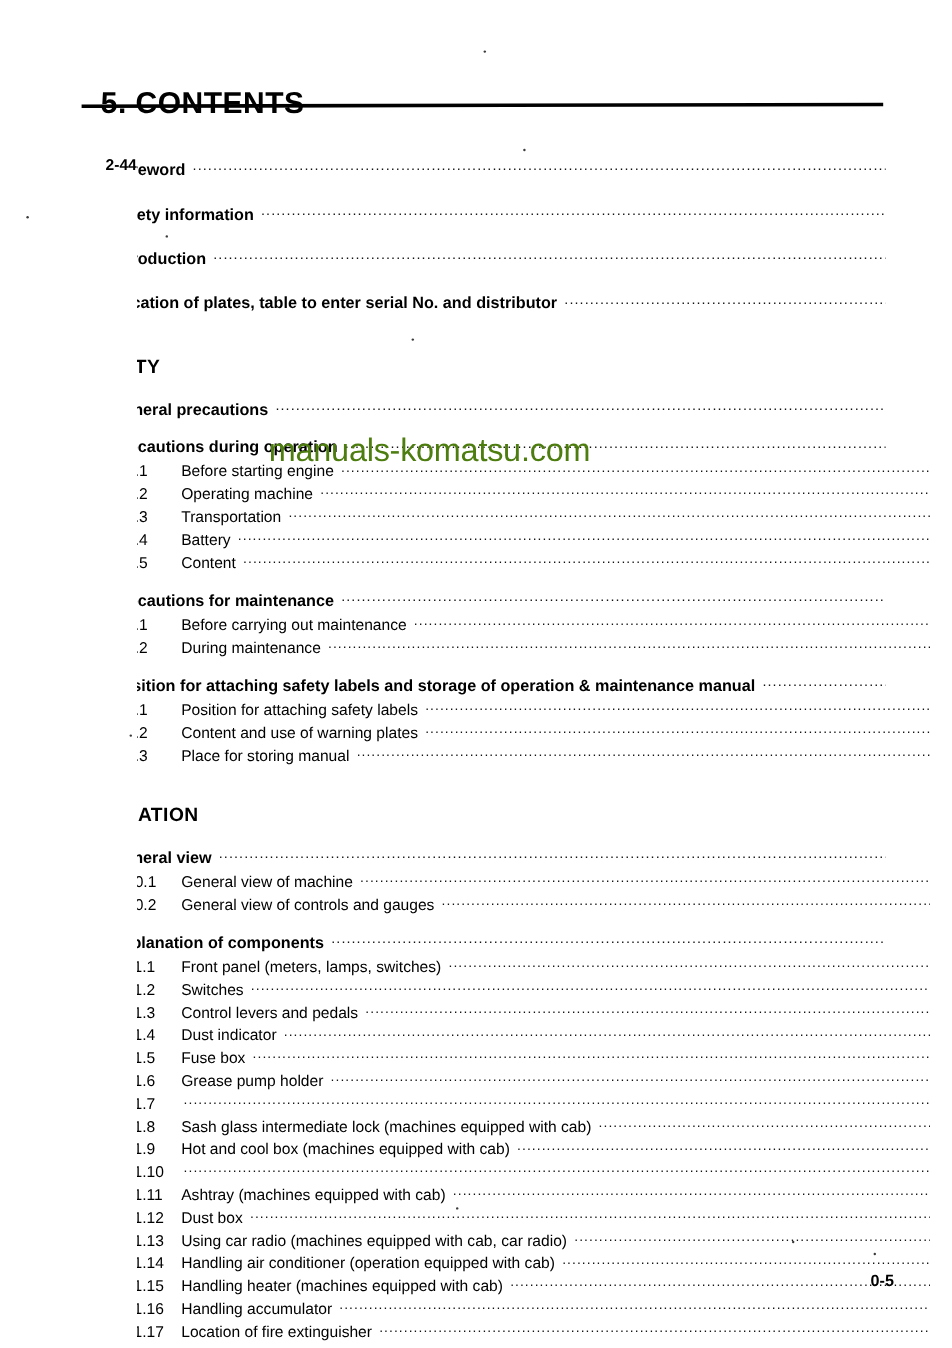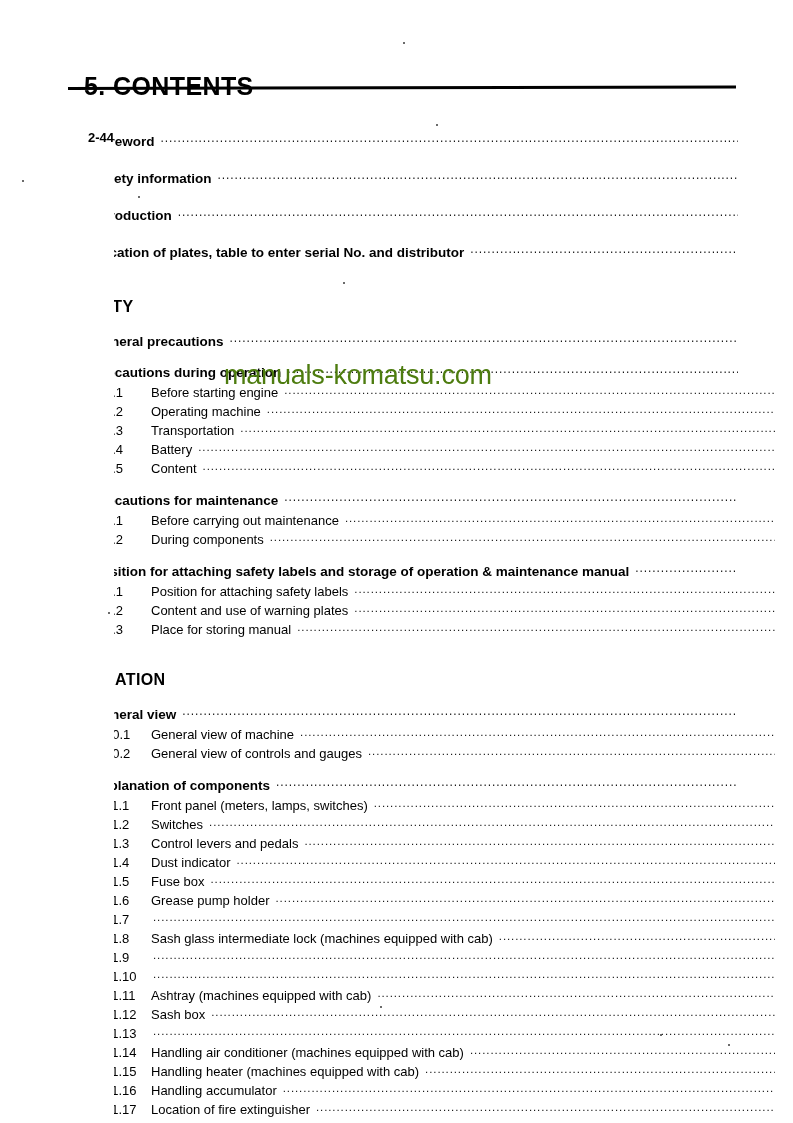--- a/index.html
+++ b/index.html
@@ -250,21 +250,21 @@
           <span class="page">1-17</span>
         </div>
         <div class="row lvl2" style="margin-top: 0px; padding-left: 37px;">
           <span class="num" style="width: 46px; display: inline-block; flex: 0 0 46px;">8.1</span>
           <span class="label">Before carrying out maintenance</span>
           <span class="leader"></span>
           <span class="page">1-17</span>
         </div>
         <div class="row lvl2" style="margin-top: 0px; padding-left: 37px;">
           <span class="num" style="width: 46px; display: inline-block; flex: 0 0 46px;">8.2</span>
-          <span class="label">During components</span>
+          <span class="label">During maintenance</span>
           <span class="leader"></span>
           <span class="page">1-19</span>
         </div>
         <div class="row lvl1" style="margin-top: 13px; margin-bottom: 1px;">
           <span class="num">9.</span>
           <span class="label">Position for attaching safety labels and storage of operation &amp; maintenance manual</span>
           <span class="leader"></span>
           <span class="page">1-24</span>
         </div>
         <div class="row lvl2" style="margin-top: 0px; padding-left: 37px;">
@@ -354,48 +354,50 @@
           <span class="page">2-32</span>
         </div>
         <div class="row lvl2" style="margin-top: 0px; padding-left: 37px;">
           <span class="num" style="width: 46px; display: inline-block; flex: 0 0 46px;">11.8</span>
           <span class="label">Sash glass intermediate lock (machines equipped with cab)</span>
           <span class="leader"></span>
           <span class="page">2-32</span>
         </div>
         <div class="row lvl2" style="margin-top: 0px; padding-left: 37px;">
           <span class="num" style="width: 46px; display: inline-block; flex: 0 0 46px;">11.9</span>
+          <span class="label">Hot and cool box (machines equipped with cab)</span>
           <span class="leader"></span>
           <span class="page">2-32</span>
         </div>
         <div class="row lvl2" style="margin-top: 0px; padding-left: 37px;">
           <span class="num" style="width: 46px; display: inline-block; flex: 0 0 46px;">11.10</span>
           <span class="leader"></span>
           <span class="page">2-33</span>
         </div>
         <div class="row lvl2" style="margin-top: 0px; padding-left: 37px;">
           <span class="num" style="width: 46px; display: inline-block; flex: 0 0 46px;">11.11</span>
           <span class="label">Ashtray (machines equipped with cab)</span>
           <span class="leader"></span>
           <span class="page">2-33</span>
         </div>
         <div class="row lvl2" style="margin-top: 0px; padding-left: 37px;">
           <span class="num" style="width: 46px; display: inline-block; flex: 0 0 46px;">11.12</span>
-          <span class="label">Sash box</span>
+          <span class="label">Dust box</span>
           <span class="leader"></span>
           <span class="page">2-33</span>
         </div>
         <div class="row lvl2" style="margin-top: 0px; padding-left: 37px;">
           <span class="num" style="width: 46px; display: inline-block; flex: 0 0 46px;">11.13</span>
+          <span class="label">Using car radio (machines equipped with cab, car radio)</span>
           <span class="leader"></span>
           <span class="page">2-34</span>
         </div>
         <div class="row lvl2" style="margin-top: 0px; padding-left: 37px;">
           <span class="num" style="width: 46px; display: inline-block; flex: 0 0 46px;">11.14</span>
-          <span class="label">Handling air conditioner (machines equipped with cab)</span>
+          <span class="label">Handling air conditioner (operation equipped with cab)</span>
           <span class="leader"></span>
           <span class="page">2-38</span>
         </div>
         <div class="row lvl2" style="margin-top: 0px; padding-left: 37px;">
           <span class="num" style="width: 46px; display: inline-block; flex: 0 0 46px;">11.15</span>
           <span class="label">Handling heater (machines equipped with cab)</span>
           <span class="leader"></span>
           <span class="page">2-42</span>
         </div>
         <div class="row lvl2" style="margin-top: 0px; padding-left: 37px;">
@@ -406,20 +408,21 @@
         </div>
         <div class="row lvl2" style="margin-top: 0px; padding-left: 37px;">
           <span class="num" style="width: 46px; display: inline-block; flex: 0 0 46px;">11.17</span>
           <span class="label">Location of fire extinguisher</span>
           <span class="leader"></span>
           <span class="page">2-44</span>
         </div>
       </div>
     </div>
 
+  <div class="footer-page">0-5</div>
 
   <div class="watermark">manuals-komatsu.com</div>
 
   <div class="speck" style="left:403px; top:42px; width:2px; height:2px;"></div>
   <div class="speck" style="left:436px; top:124px; width:2px; height:2px;"></div>
   <div class="speck" style="left:22px; top:180px; width:2px; height:2px;"></div>
   <div class="speck" style="left:138px; top:196px; width:2px; height:2px;"></div>
   <div class="speck" style="left:343px; top:282px; width:2px; height:2px;"></div>
   <div class="speck" style="left:108px; top:612px; width:2px; height:2px;"></div>
   <div class="speck" style="left:660px; top:1034px; width:2px; height:2px;"></div>

